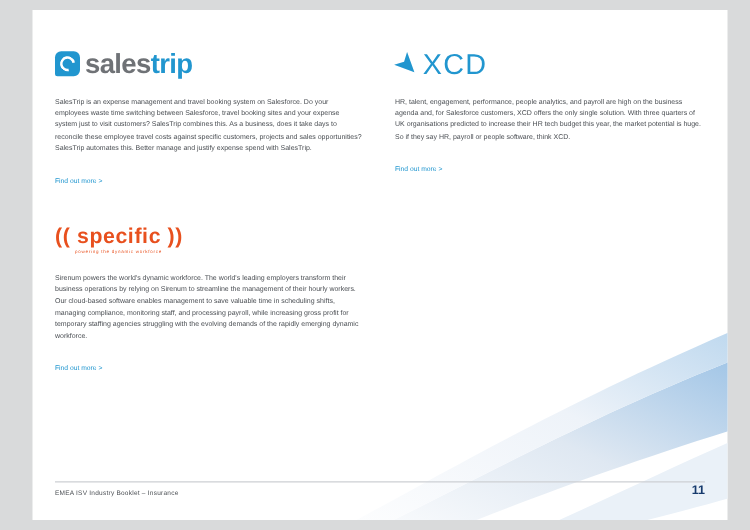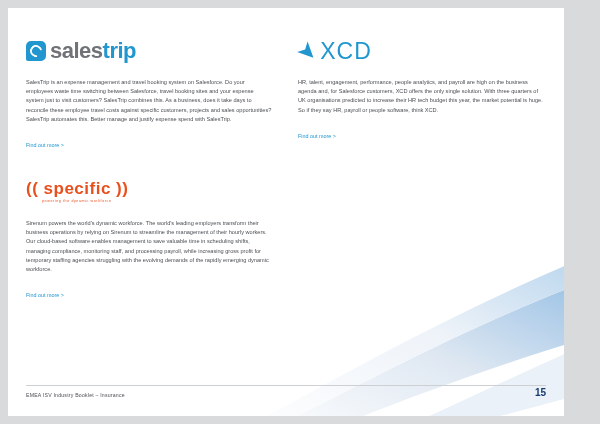--- a/index.html
+++ b/index.html
@@ -12,21 +12,21 @@
   }
   .page {
     position: relative;
     width: 600px;
     height: 424px;
     background: #d9dadb;
     overflow: hidden;
   }
   .sheet {
     position: absolute;
-    left: 8px;
+    left: 26px;
     top: 8px;
     width: 556px;
     height: 408px;
     background: #ffffff;
     overflow: hidden;
   }
   
   .swoosh {
     position: absolute;
     right: -10px;
@@ -241,17 +241,17 @@
           <a class="link" href="#">Find out more &gt;</a>
         </div>
         <div class="col"></div>
       </div>
 
     </div>
 
     <div class="footer-rule"></div>
     <div class="footer">
       <div class="footer-text">EMEA ISV Industry Booklet – Insurance</div>
-      <div class="page-num">15</div>
+      <div class="page-num">11</div>
     </div>
 
   </div>
 </div>
 
 </body></html>

